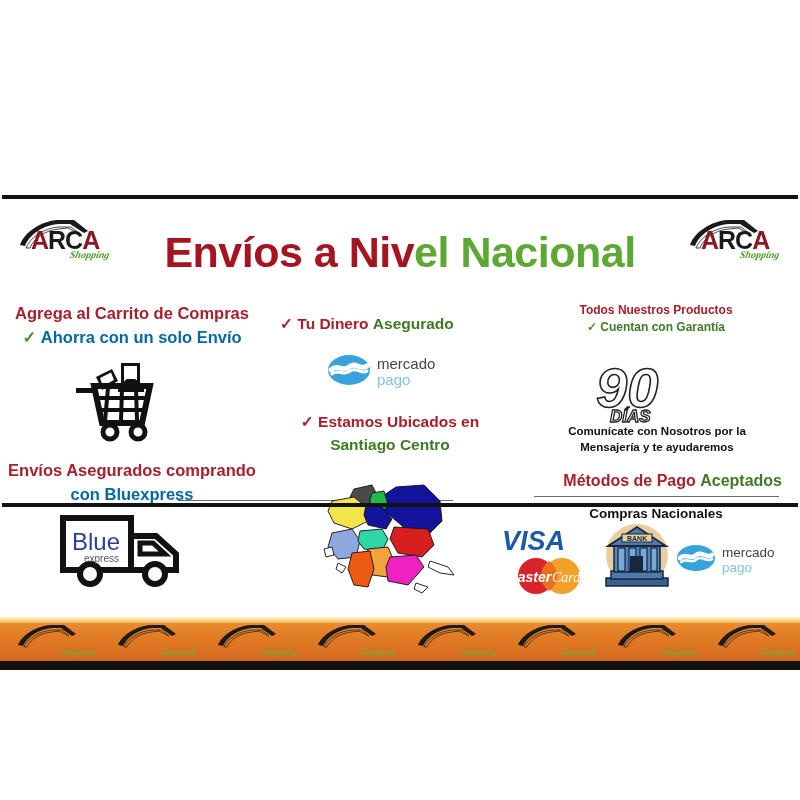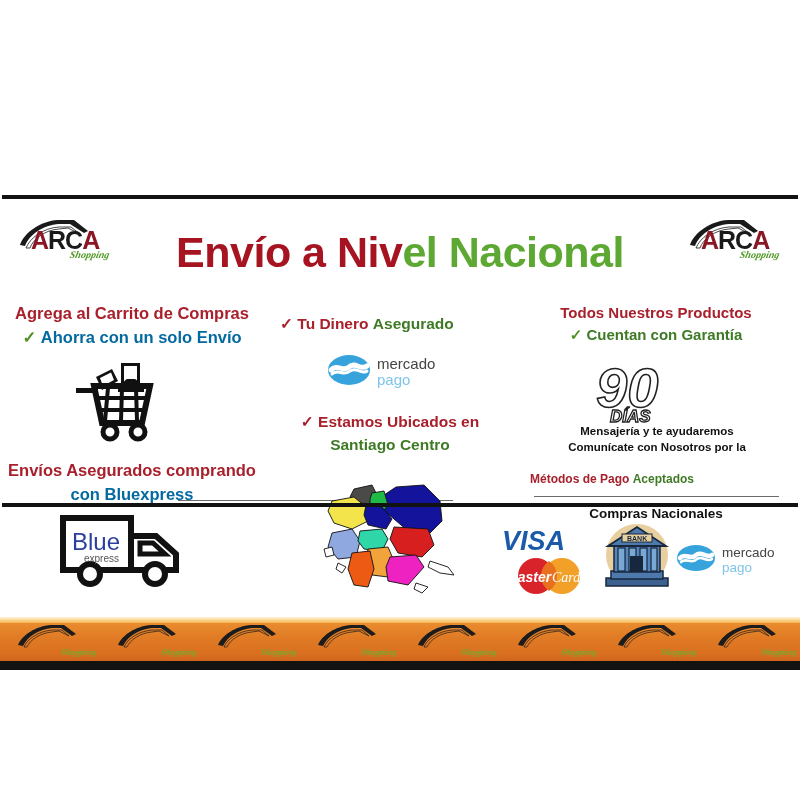--- a/index.html
+++ b/index.html
@@ -97,33 +97,33 @@
   .blk-ubicados {
     position: absolute; left: 280px; top: 378px; width: 220px;
     text-align: center; font-size: 15.5px; line-height: 1.5;
     white-space: nowrap;
   }
   .map-wrap { position: absolute; left: 312px; top: 443px; }
 
   
   .blk-garantia {
     position: absolute; left: 532px; top: 270px; width: 248px;
-    text-align: center; font-size: 15px; line-height: 1.45;
+    text-align: center; font-size: 12px; line-height: 1.45;
     white-space: nowrap;
   }
   .badge-90 { position: absolute; left: 592px; top: 327px; }
   .blk-comunicate {
     position: absolute; left: 548px; top: 392px; width: 218px;
     text-align: center; font-size: 11.5px; line-height: 1.35;
     color: #111; font-weight: bold;
   }
 
   .blk-metodos {
     position: absolute; left: 530px; top: 440px; width: 252px;
-    text-align: left; font-size: 12px; white-space: nowrap;
+    text-align: right; font-size: 16px; white-space: nowrap;
   }
   .hr-right {
     position: absolute; left: 534px; top: 464px; width: 245px; height: 1px;
     background: #6b6b6b;
   }
   .blk-bancos {
     position: absolute; left: 530px; top: 474px; width: 252px;
     text-align: center; font-size: 13.5px; font-weight: bold; color: #111;
     white-space: nowrap;
   }
@@ -178,21 +178,21 @@
       <path d="M6 30 C10 18, 26 6, 44 5 L60 5 L74 16 L70 18 L56 9 L45 9 C29 10, 15 20, 11 31 Z" fill="#1a1a1a"></path>
       <path d="M12 33 C16 23, 29 13, 45 12 L57 12 L66 19 L54 13 L45 14 C31 15, 19 24, 16 33 Z" fill="#fff" stroke="#1a1a1a" stroke-width="0.8"></path>
     </svg>
     <div class="arca-word" style="font-size:25px; margin-left:17px; margin-top:13px;">
       <span class="a1">A</span><span class="rc">RC</span><span class="a2">A</span>
     </div>
     <div class="arca-shop" style="font-size:10px; left:56px; top:34px;">Shopping</div>
   </div>
 
   <div class="headline">
-    <span class="red">Envío a Niv</span><span class="green">el Nacional</span>
+    <span class="red">Envíos a Niv</span><span class="green">el Nacional</span>
   </div>
 
   <div class="blk-cart-head">
     <div class="hl-red">Agrega al Carrito de Compras</div>
     <div>
       <span class="check-green">✓</span>
       <span class="hl-green-lt">Ahorra con un solo Envío</span>
     </div>
   </div>
 
@@ -311,22 +311,22 @@
   </div>
 
   <div class="badge-90">
     <svg width="104" height="66" viewBox="0 0 104 66">
       <text x="4" y="48" font-family="Liberation Sans, sans-serif" font-size="56" font-weight="bold" font-style="italic" fill="#fff" stroke="#222" stroke-width="1.6">90</text>
       <text x="18" y="63" font-family="Liberation Sans, sans-serif" font-size="17" font-weight="bold" font-style="italic" fill="#fff" stroke="#222" stroke-width="1.3">DÍAS</text>
     </svg>
   </div>
 
   <div class="blk-comunicate">
+    <div>Comunícate con Nosotros por la</div>
     <div>Mensajería y te ayudaremos</div>
-    <div>Comunícate con Nosotros por la</div>
   </div>
 
   <div class="blk-metodos">
     <span class="hl-red">Métodos de Pago</span>
     <span class="hl-green">Aceptados</span>
   </div>
   <div class="hr-right"></div>
   <div class="blk-bancos">Compras Nacionales</div>
 
   <div class="visa-mc">

